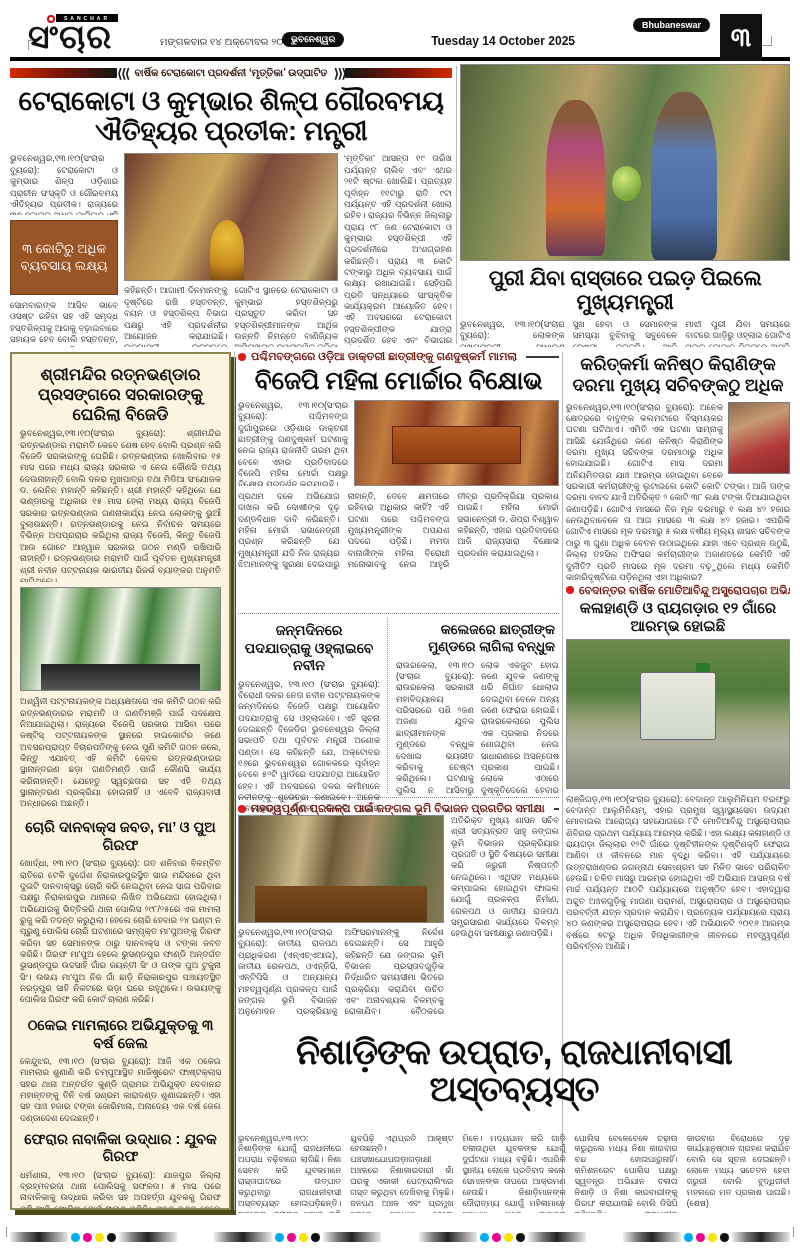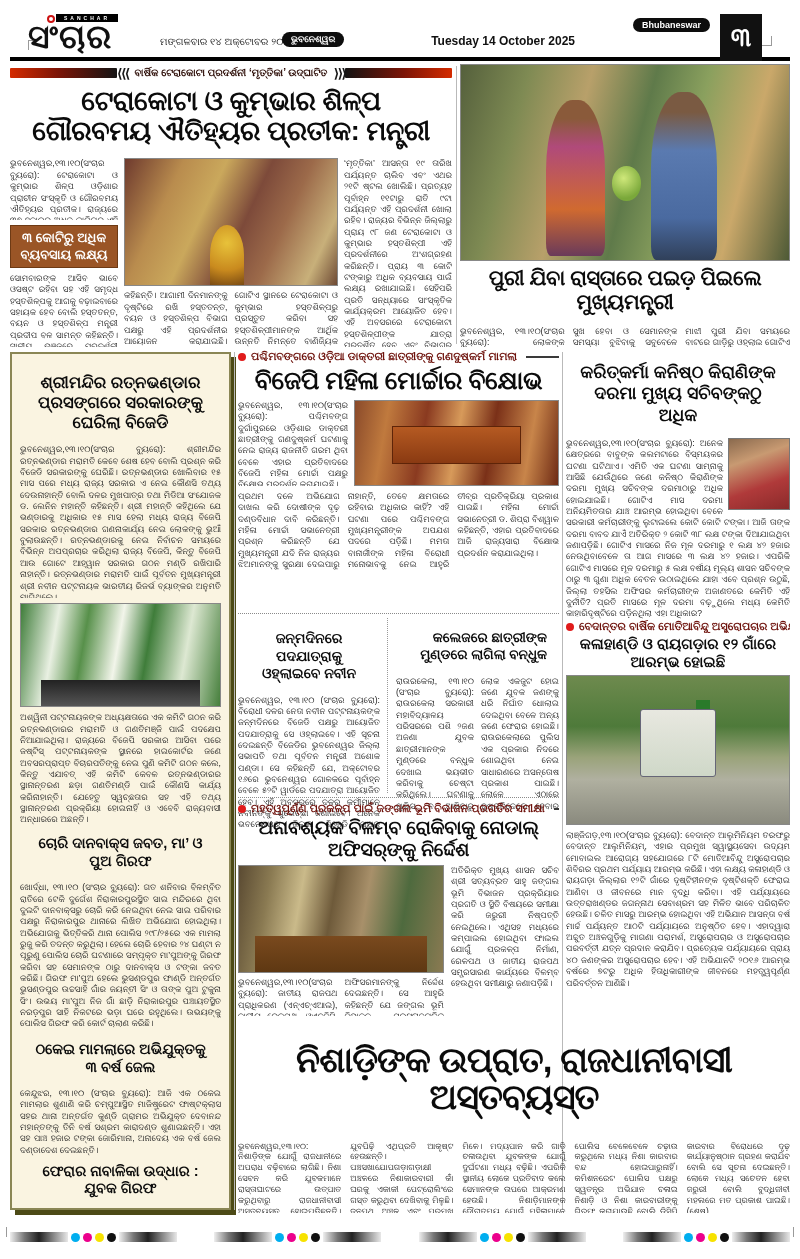--- a/index.html
+++ b/index.html
@@ -23,36 +23,36 @@
   .logo-under{position:absolute;left:0;bottom:0px;width:118px;height:3px;background:#000;}
   .mast-date-odia{position:absolute;left:150px;top:24px;font-size:10px;font-weight:normal;color:#111;}
   .pill{display:inline-block;background:#0d0d0d;color:#fff;border-radius:9px;padding:2px 9px;font-size:9px;font-weight:bold;}
   .mast-pill-odia{position:absolute;left:272px;top:20px;}
   .mast-date-en{position:absolute;right:215px;top:22px;font-size:12px;font-weight:bold;color:#111;}
   .mast-pill-en{position:absolute;right:80px;top:6px;}
   .pageno{position:absolute;right:28px;top:2px;width:42px;height:47px;background:#111;color:#fff;display:flex;align-items:center;justify-content:center;font-size:26px;font-weight:bold;}
 
   
   .body-txt{font-size:8.6px;line-height:1.32;text-align:justify;color:#1c1c1c;overflow:hidden;}
-  h1,h2,h3{margin:12px;color:#0b0b0b;font-weight:800;}
+  h1,h2,h3{margin:4px;color:#0b0b0b;font-weight:800;}
   .vrule{position:absolute;width:0;border-left:1px solid #b9b9b9;}
   .dotted-sep{border-top:1px dotted #8a8a8a;height:0;margin:4px 0;}
 
   
   .lead{position:absolute;left:10px;top:64px;width:442px;height:283px;overflow:hidden;}
   .kickbar{display:flex;align-items:center;height:18px;}
   .kickbar .bar{flex:1;height:10px;background:linear-gradient(90deg,#141414,#7c1507 55%,#d42b00);border-radius:1px;position:relative;}
   .kickbar .bar.left{background:linear-gradient(270deg,#141414,#7c1507 55%,#d42b00);}
   .kickbar .swoosh{font-size:13px;color:#191919;letter-spacing:-2px;font-weight:bold;}
   .kickbar .ktext{font-size:10px;font-weight:800;color:#2b0b05;white-space:nowrap;padding:0 6px;}
   .lead-head{font-size:27px;text-align:center;line-height:1.12;margin-top:4px;letter-spacing:-0.5px;}
   .lead-cols{display:flex;gap:6px;margin-top:7px;height:216px;}
   .lead-c{width:108px;flex:none;}
   .lead-mid{width:214px;flex:none;display:flex;flex-direction:column;}
-  .hlbox{background:#9a5526;border:1px solid #6e3a14;color:#fff;font-weight:700;font-size:13px;text-align:center;line-height:1.25;padding:4px 3px;margin:5px 0;}
+  .hlbox{background:#9a5526;border:1px solid #6e3a14;color:#fff;font-weight:400;font-size:13px;text-align:center;line-height:1.25;padding:20px 3px;margin:5px 0;}
   .photo{position:relative;overflow:hidden;border:1px solid #888;}
   .ph-lead{height:128px;background:linear-gradient(115deg,#6e3a2e 0%,#b98c4e 22%,#caa85c 38%,#7d4a3a 55%,#9c6a4a 70%,#c8b07a 88%,#6e4a34 100%);}
   .ph-lead .garland{position:absolute;left:40%;bottom:0;width:34px;height:60px;border-radius:50% 50% 0 0;background:radial-gradient(circle at 50% 30%,#e8c23a,#c98a1e 60%,#7a4a12);}
   .lead-mid-cols{flex:1;column-count:2;column-gap:7px;margin-top:4px;}
 
   
   .cmart{position:absolute;left:460px;top:64px;width:330px;height:283px;overflow:hidden;}
   .ph-cm{height:197px;background:linear-gradient(105deg,#55603c 0%,#7e8a53 18%,#b8a06a 35%,#5f7a4a 52%,#8aa05e 66%,#caa86a 82%,#4e5a36 100%);}
   .ph-cm .fig{position:absolute;border-radius:45% 45% 8% 8%;}
   .cm-head{font-size:21px;text-align:center;margin-top:5px;letter-spacing:-0.4px;}
@@ -225,21 +225,20 @@
         <h3 class="college-head">କଲେଜରେ ଛାତ୍ରୀଙ୍କ ମୁଣ୍ଡରେ ଲାଗିଲା ବନ୍ଧୁକ</h3>
         <div class="college-cols body-txt">ରାଉରକେଲା, ୧୩।୧୦ (ସଂଚାର ବ୍ୟୁରୋ): ରାଉରକେଲା ସରକାରୀ ମହାବିଦ୍ୟାଳୟ ପରିସରରେ ପଶି ୨ଜଣ ଅଜଣା ଯୁବକ ଛାତ୍ରୀମାନଙ୍କ ମୁଣ୍ଡରେ ବନ୍ଧୁକ ଦେଖାଇ ଭୟଭୀତ କରିବାକୁ ଚେଷ୍ଟା କରିଥିଲେ। ଘଟଣାକୁ ପୁଲିସ ନ ଆସିବାରୁ ଲୋକ ଏକଜୁଟ ହୋଇ ଜଣେ ଯୁବକ ଜଣଙ୍କୁ ଧରି ନିର୍ଘାତ ଧୋଲାଇ ଦେଇଥିବା ବେଳେ ଅନ୍ୟ ଜଣେ ଫେରାର ହୋଇଛି। ରାଉରକେଲାରେ ପୁଲିସ ଏକ ପ୍ରକାର ନିଦରେ ଶୋଇଥିବା ନେଇ ସାଧାରଣରେ ଅସନ୍ତୋଷ ପ୍ରକାଶ ପାଇଛି। ଲୋକେ ଏଠାରେ ଦୁଷ୍କୃତିଦେଲେ ହେବାର ଯୋଜନାରେ, ତେଣୁ ସରକାର ଏଦିଗରେ ଦୃଷ୍ଟି ଦେବାକୁ ଦାବି ହେଉଛି।</div>
       </div>
     </div>
     <div class="dotted-sep"></div>
     <div class="kicker">
       <span class="dot"></span>
       <span>ମହତ୍ୱପୂର୍ଣ୍ଣ ପ୍ରକଳ୍ପ ପାଇଁ ଜଙ୍ଗଲ ଭୂମି ବିଭାଜନ ପ୍ରଗତିର ସମୀକ୍ଷା</span>
       <span class="tail"></span>
     </div>
-    <h2 class="nodal-head">ଅନାବଶ୍ୟକ ବିଳମ୍ବ ରୋକିବାକୁ ନୋଡାଲ୍ ଅଫିସର୍‌ଙ୍କୁ ନିର୍ଦ୍ଦେଶ</h2>
     <div class="nodal-row">
       <div class="nodal-left">
         <div class="photo ph-meeting">
           <div class="table"></div>
         </div>
         <div class="nodal-under body-txt">ଭୁବନେଶ୍ୱର,୧୩।୧୦(ସଂଚାର ବ୍ୟୁରୋ): ଜାତୀୟ ରାଜପଥ ପ୍ରାଧିକରଣ (ଏନ୍‌ଏଚ୍‌ଏଆଇ), ଜାତୀୟ ରେଳପଥ, ଓଏନ୍‌ଜିସି, ଏନ୍‌ଟିପିସି ଓ ଅନ୍ୟାନ୍ୟ ମହତ୍ୱପୂର୍ଣ୍ଣ ପ୍ରକଳ୍ପ ପାଇଁ ଜଙ୍ଗଲ ଭୂମି ବିଭାଜନ ଅନୁମୋଦନ ପ୍ରକ୍ରିୟାକୁ ତ୍ୱରାନ୍ୱିତ କରିବା ଓ ଜଙ୍ଗଲ ମାମଲା ସକ୍ରିୟ ଭାବେ ସମାଧାନ କରିବାକୁ ଶ୍ରୀ ସାହୁ ସମସ୍ତ ନୋଡାଲ ଅଫିସରମାନଙ୍କୁ ନିର୍ଦ୍ଦେଶ ଦେଇଛନ୍ତି। ସେ ଆହୁରି କହିଛନ୍ତି ଯେ ଜଙ୍ଗଲ ଭୂମି ବିଭାଜନ ପ୍ରସ୍ତାବଗୁଡ଼ିକ ନିର୍ଦ୍ଧାରିତ ସମୟସୀମା ଭିତରେ ପ୍ରକ୍ରିୟା କରାଯିବା ଉଚିତ ଏବଂ ଅନାବଶ୍ୟକ ବିଳମ୍ବକୁ ରୋକାଯିବ। ବୈଠକରେ ପିସିସିଏଫ୍, ବିଭିନ୍ନ ବିଭାଗର ବରିଷ୍ଠ ଅଧିକାରୀ ଓ ନୋଡାଲ ଅଫିସରମାନେ ଉପସ୍ଥିତ ଥିଲେ।</div>
       </div>
       <div class="nodal-side body-txt">ଅତିରିକ୍ତ ମୁଖ୍ୟ ଶାସନ ସଚିବ ଶ୍ରୀ ସତ୍ୟବ୍ରତ ସାହୁ ଜଙ୍ଗଲ ଭୂମି ବିଭାଜନ ପ୍ରକ୍ରିୟାର ପ୍ରଗତି ଓ ସ୍ଥିତି ବିଷୟରେ ସମୀକ୍ଷା କରି ଜରୁରୀ ନିଷ୍ପତ୍ତି ନେଇଥିଲେ। ଏଥିସହ ମଧ୍ୟରେ କମ୍ପାଇଲ ହୋଇଥିବା ଫାଇଲ ଯୋଗୁଁ ପ୍ରକଳ୍ପ ନିର୍ମାଣ, ରେଳପଥ ଓ ଜାତୀୟ ରାଜପଥ ସମ୍ପ୍ରସାରଣ କାର୍ଯ୍ୟରେ ବିଳମ୍ବ ହେଉଥିବା ସମୀକ୍ଷାରୁ ଜଣାପଡ଼ିଛି।</div>
     </div>
   </div>

